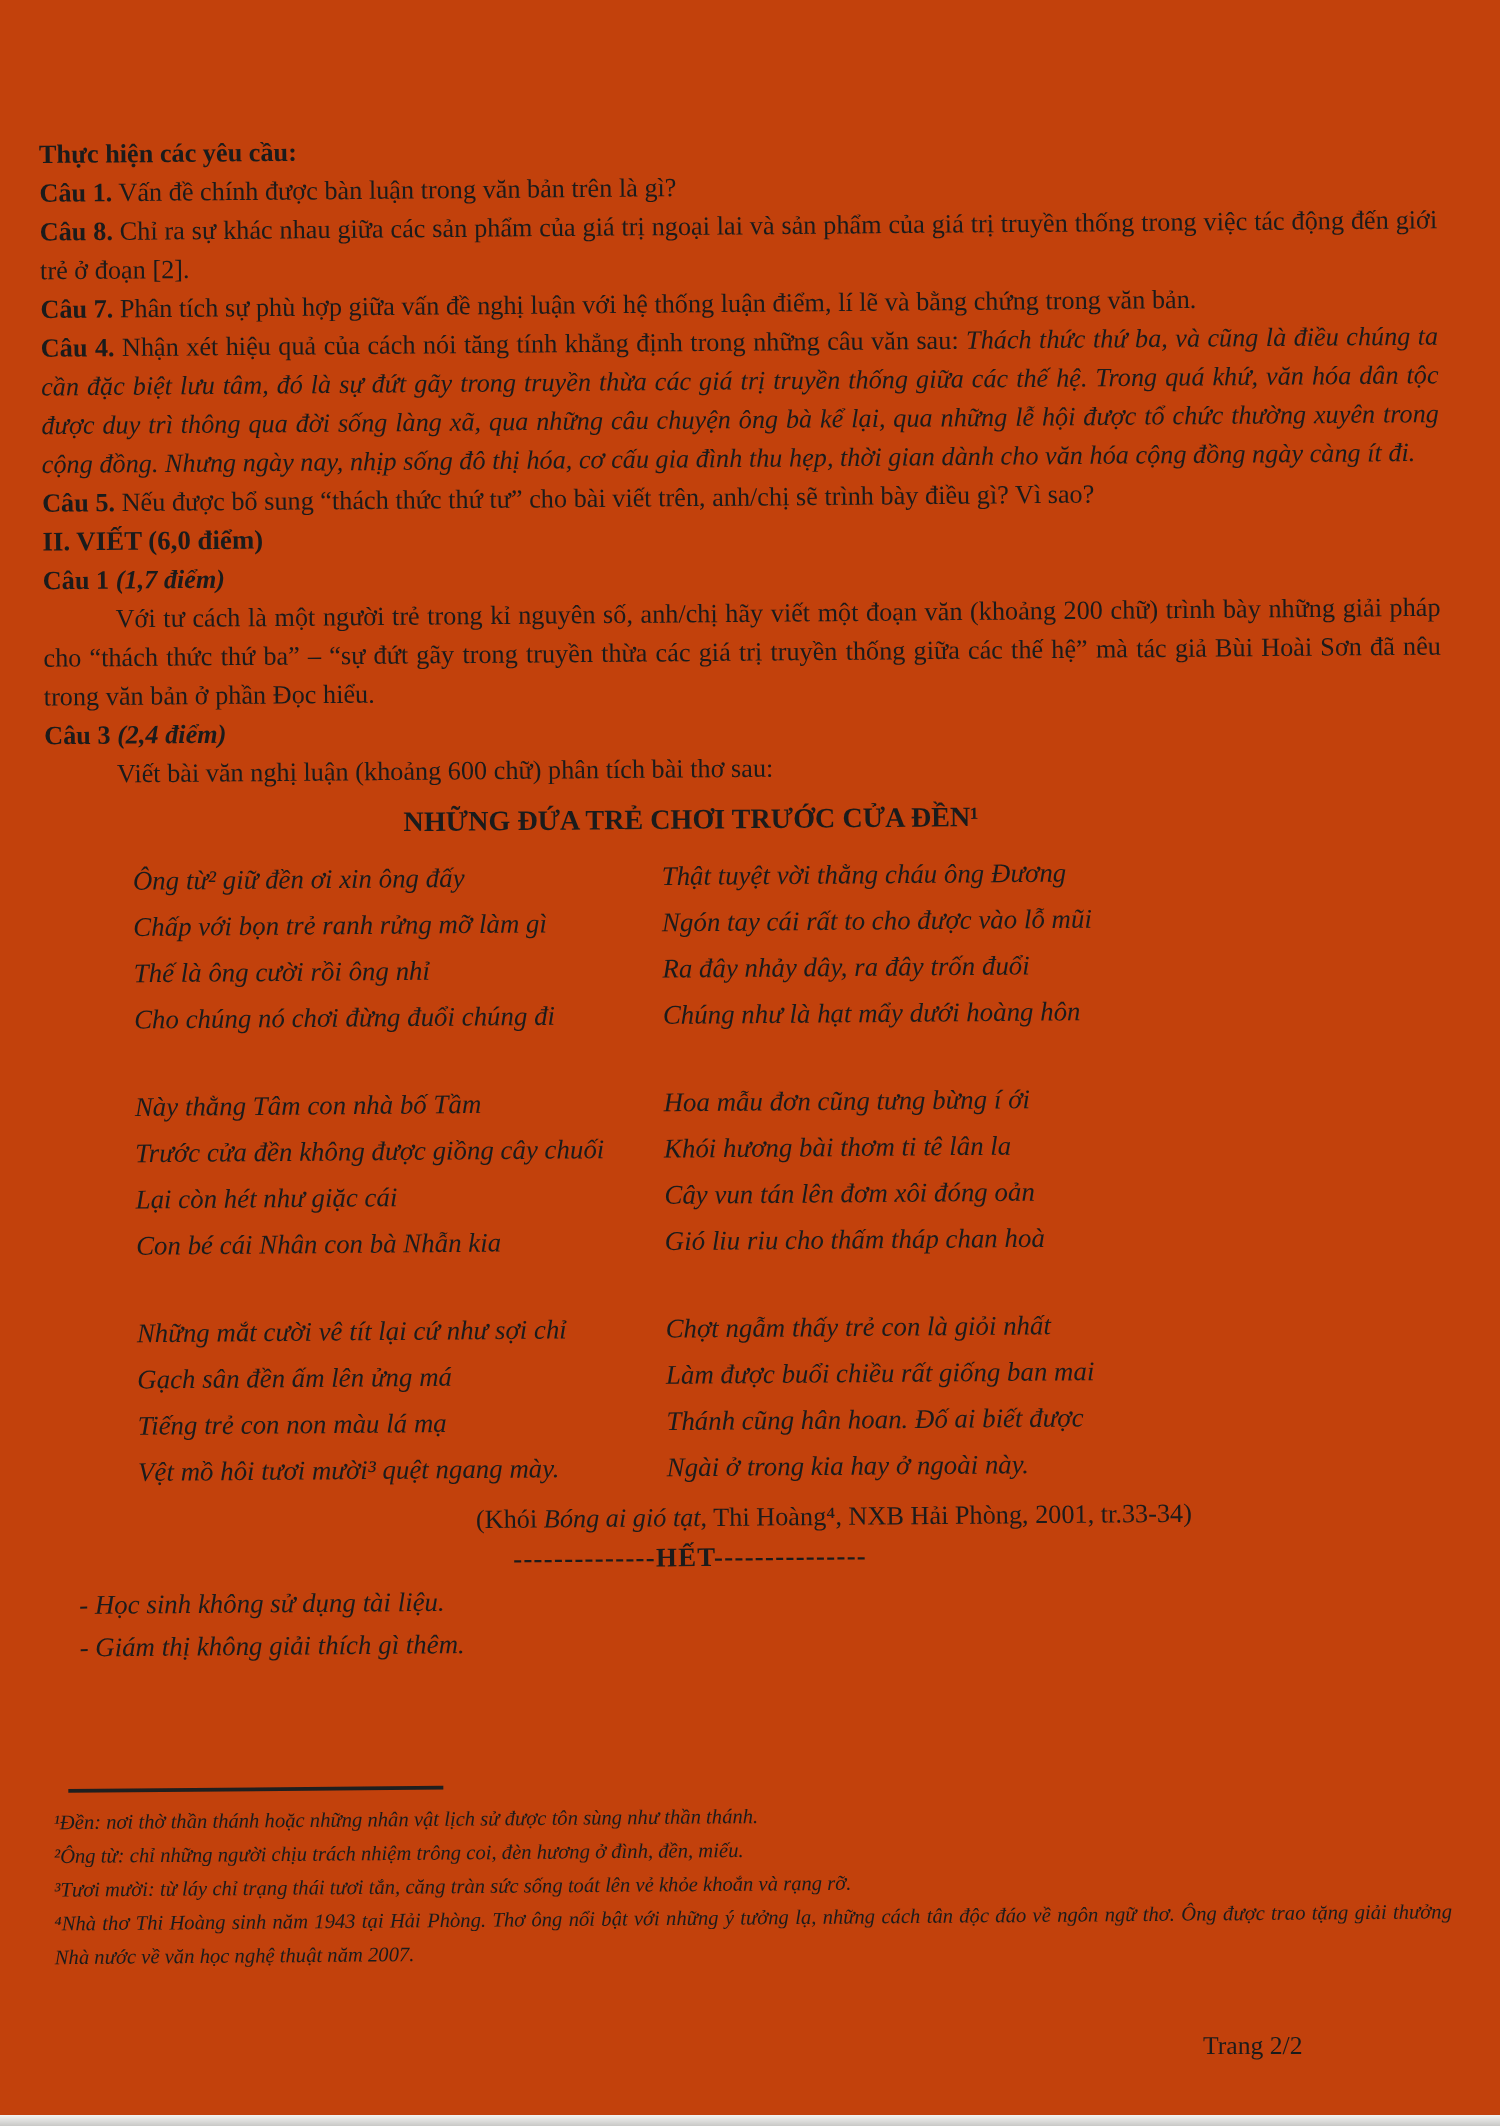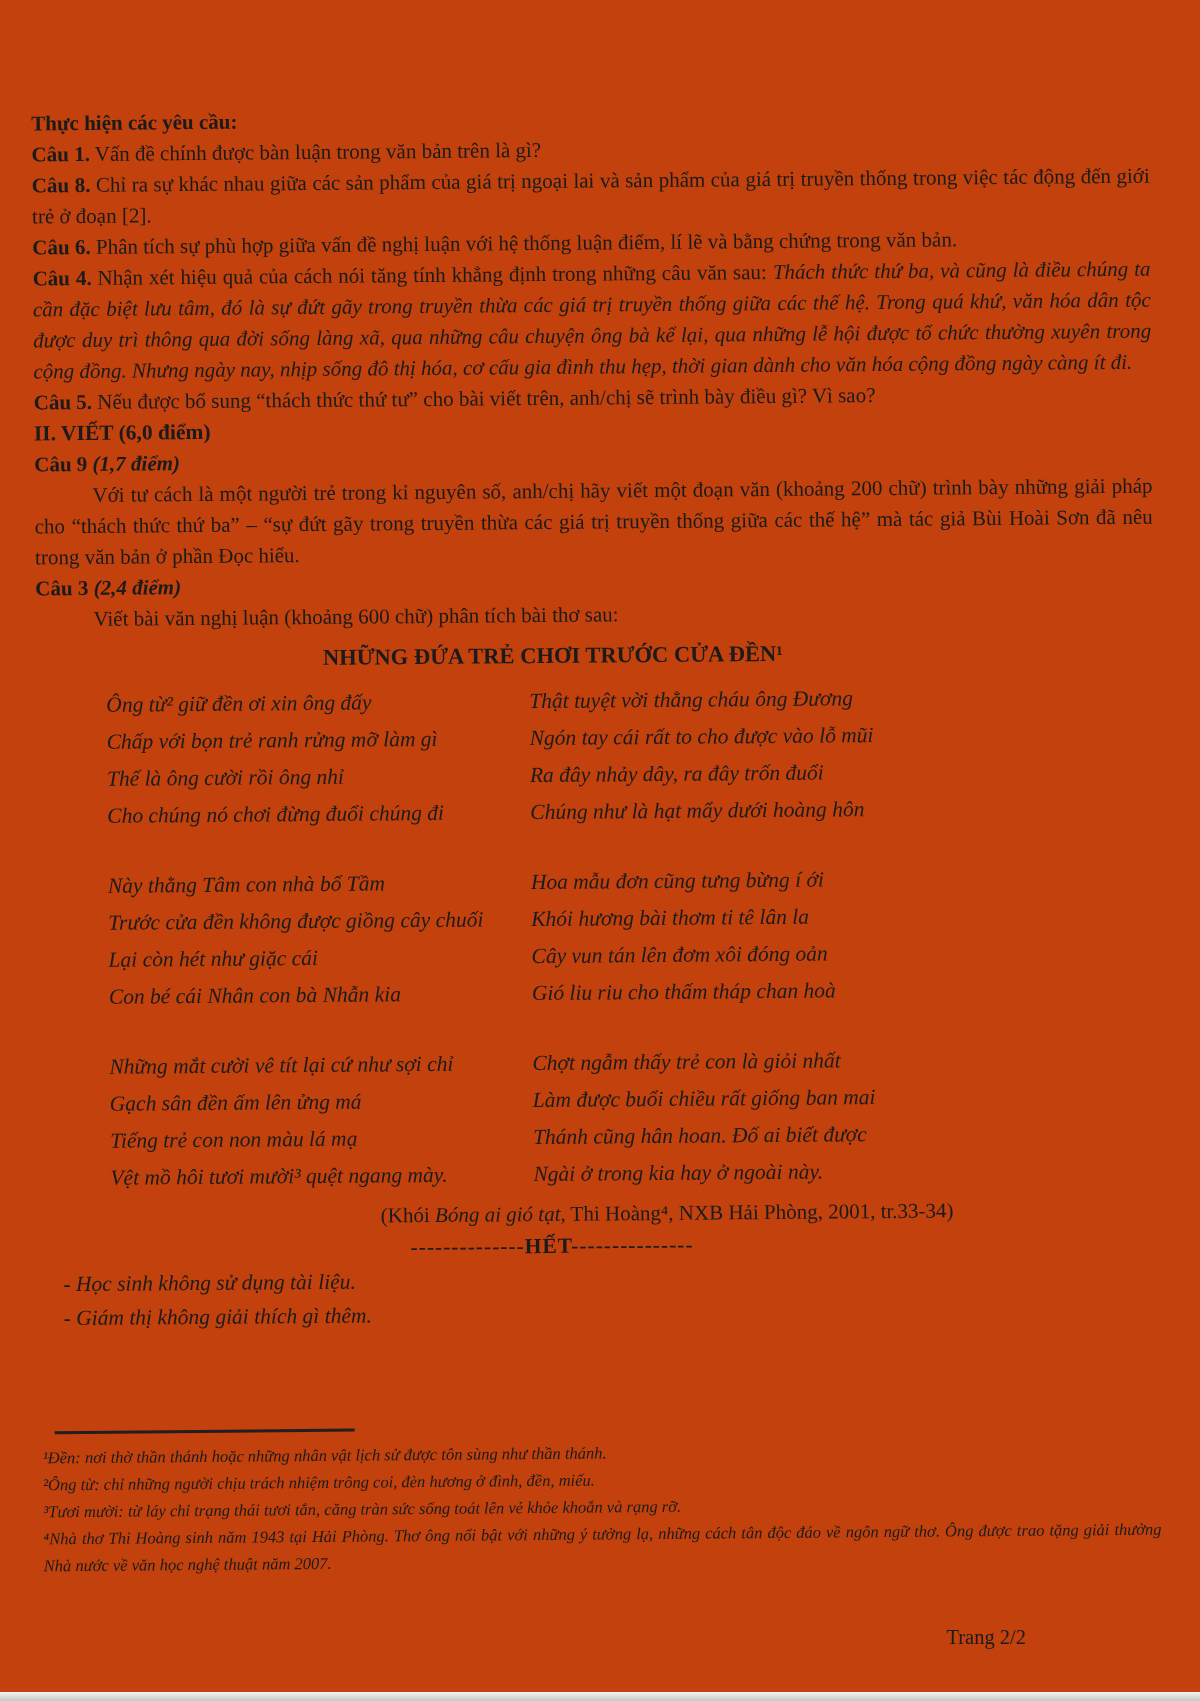--- a/index.html
+++ b/index.html
@@ -82,49 +82,49 @@
   }
   .footnote{
     margin:0;
     font-style:italic;
     font-size:16.5px;
     line-height:27px;
     text-align:justify;
   }
   .page-footer{
     position:absolute;
-    top:1626px;right:174px;
+    top:1626px;right:158px;
     font-size:20.5px;
   }
   .scan-edge-bottom{
     position:absolute;left:0;right:0;bottom:0;height:9px;
     background:linear-gradient(#f4f4f3,#c7c7c5);
   }
 </style>
 </head>
 <body>
 
 <div class="page">
   <div class="content">
 
     <p class="body-p no-justify"><span class="qlabel">Thực hiện các yêu cầu:</span></p>
 
     <p class="body-p no-justify"><span class="qlabel">Câu 1.</span> <span>Vấn đề chính được bàn luận trong văn bản trên là gì?</span></p>
 
     <p class="body-p"><span class="qlabel">Câu 8.</span> <span>Chỉ ra sự khác nhau giữa các sản phẩm của giá trị ngoại lai và sản phẩm của giá trị truyền thống trong việc tác động đến giới trẻ ở đoạn [2].</span></p>
 
-    <p class="body-p no-justify"><span class="qlabel">Câu 6.</span> <span>Phân tích sự phù hợp giữa vấn đề nghị luận với hệ thống luận điểm, lí lẽ và bằng chứng trong văn bản.</span></p>
+    <p class="body-p no-justify"><span class="qlabel">Câu 7.</span> <span>Phân tích sự phù hợp giữa vấn đề nghị luận với hệ thống luận điểm, lí lẽ và bằng chứng trong văn bản.</span></p>
 
     <p class="body-p"><span class="qlabel">Câu 4.</span> <span>Nhận xét hiệu quả của cách nói tăng tính khẳng định trong những câu văn sau: </span><span class="quote-italic">Thách thức thứ ba, và cũng là điều chúng ta cần đặc biệt lưu tâm, đó là sự đứt gãy trong truyền thừa các giá trị truyền thống giữa các thế hệ. Trong quá khứ, văn hóa dân tộc được duy trì thông qua đời sống làng xã, qua những câu chuyện ông bà kể lại, qua những lễ hội được tổ chức thường xuyên trong cộng đồng. Nhưng ngày nay, nhịp sống đô thị hóa, cơ cấu gia đình thu hẹp, thời gian dành cho văn hóa cộng đồng ngày càng ít đi.</span></p>
 
     <p class="body-p no-justify"><span class="qlabel">Câu 5.</span> <span>Nếu được bổ sung “thách thức thứ tư” cho bài viết trên, anh/chị sẽ trình bày điều gì? Vì sao?</span></p>
 
     <p class="section-heading">II. VIẾT (6,0 điểm)</p>
 
-    <p class="task-heading"><span>Câu 9 </span><span class="task-points">(1,7 điểm)</span></p>
+    <p class="task-heading"><span>Câu 1 </span><span class="task-points">(1,7 điểm)</span></p>
 
     <p class="body-p indent">Với tư cách là một người trẻ trong kỉ nguyên số, anh/chị hãy viết một đoạn văn (khoảng 200 chữ) trình bày những giải pháp cho “thách thức thứ ba” – “sự đứt gãy trong truyền thừa các giá trị truyền thống giữa các thế hệ” mà tác giả Bùi Hoài Sơn đã nêu trong văn bản ở phần Đọc hiểu.</p>
 
     <p class="task-heading"><span>Câu 3 </span><span class="task-points">(2,4 điểm)</span></p>
 
     <p class="body-p indent no-justify">Viết bài văn nghị luận (khoảng 600 chữ) phân tích bài thơ sau:</p>
 
     <div class="poem">
       <div class="poem-title">NHỮNG ĐỨA TRẺ CHƠI TRƯỚC CỬA ĐỀN¹</div>
 

